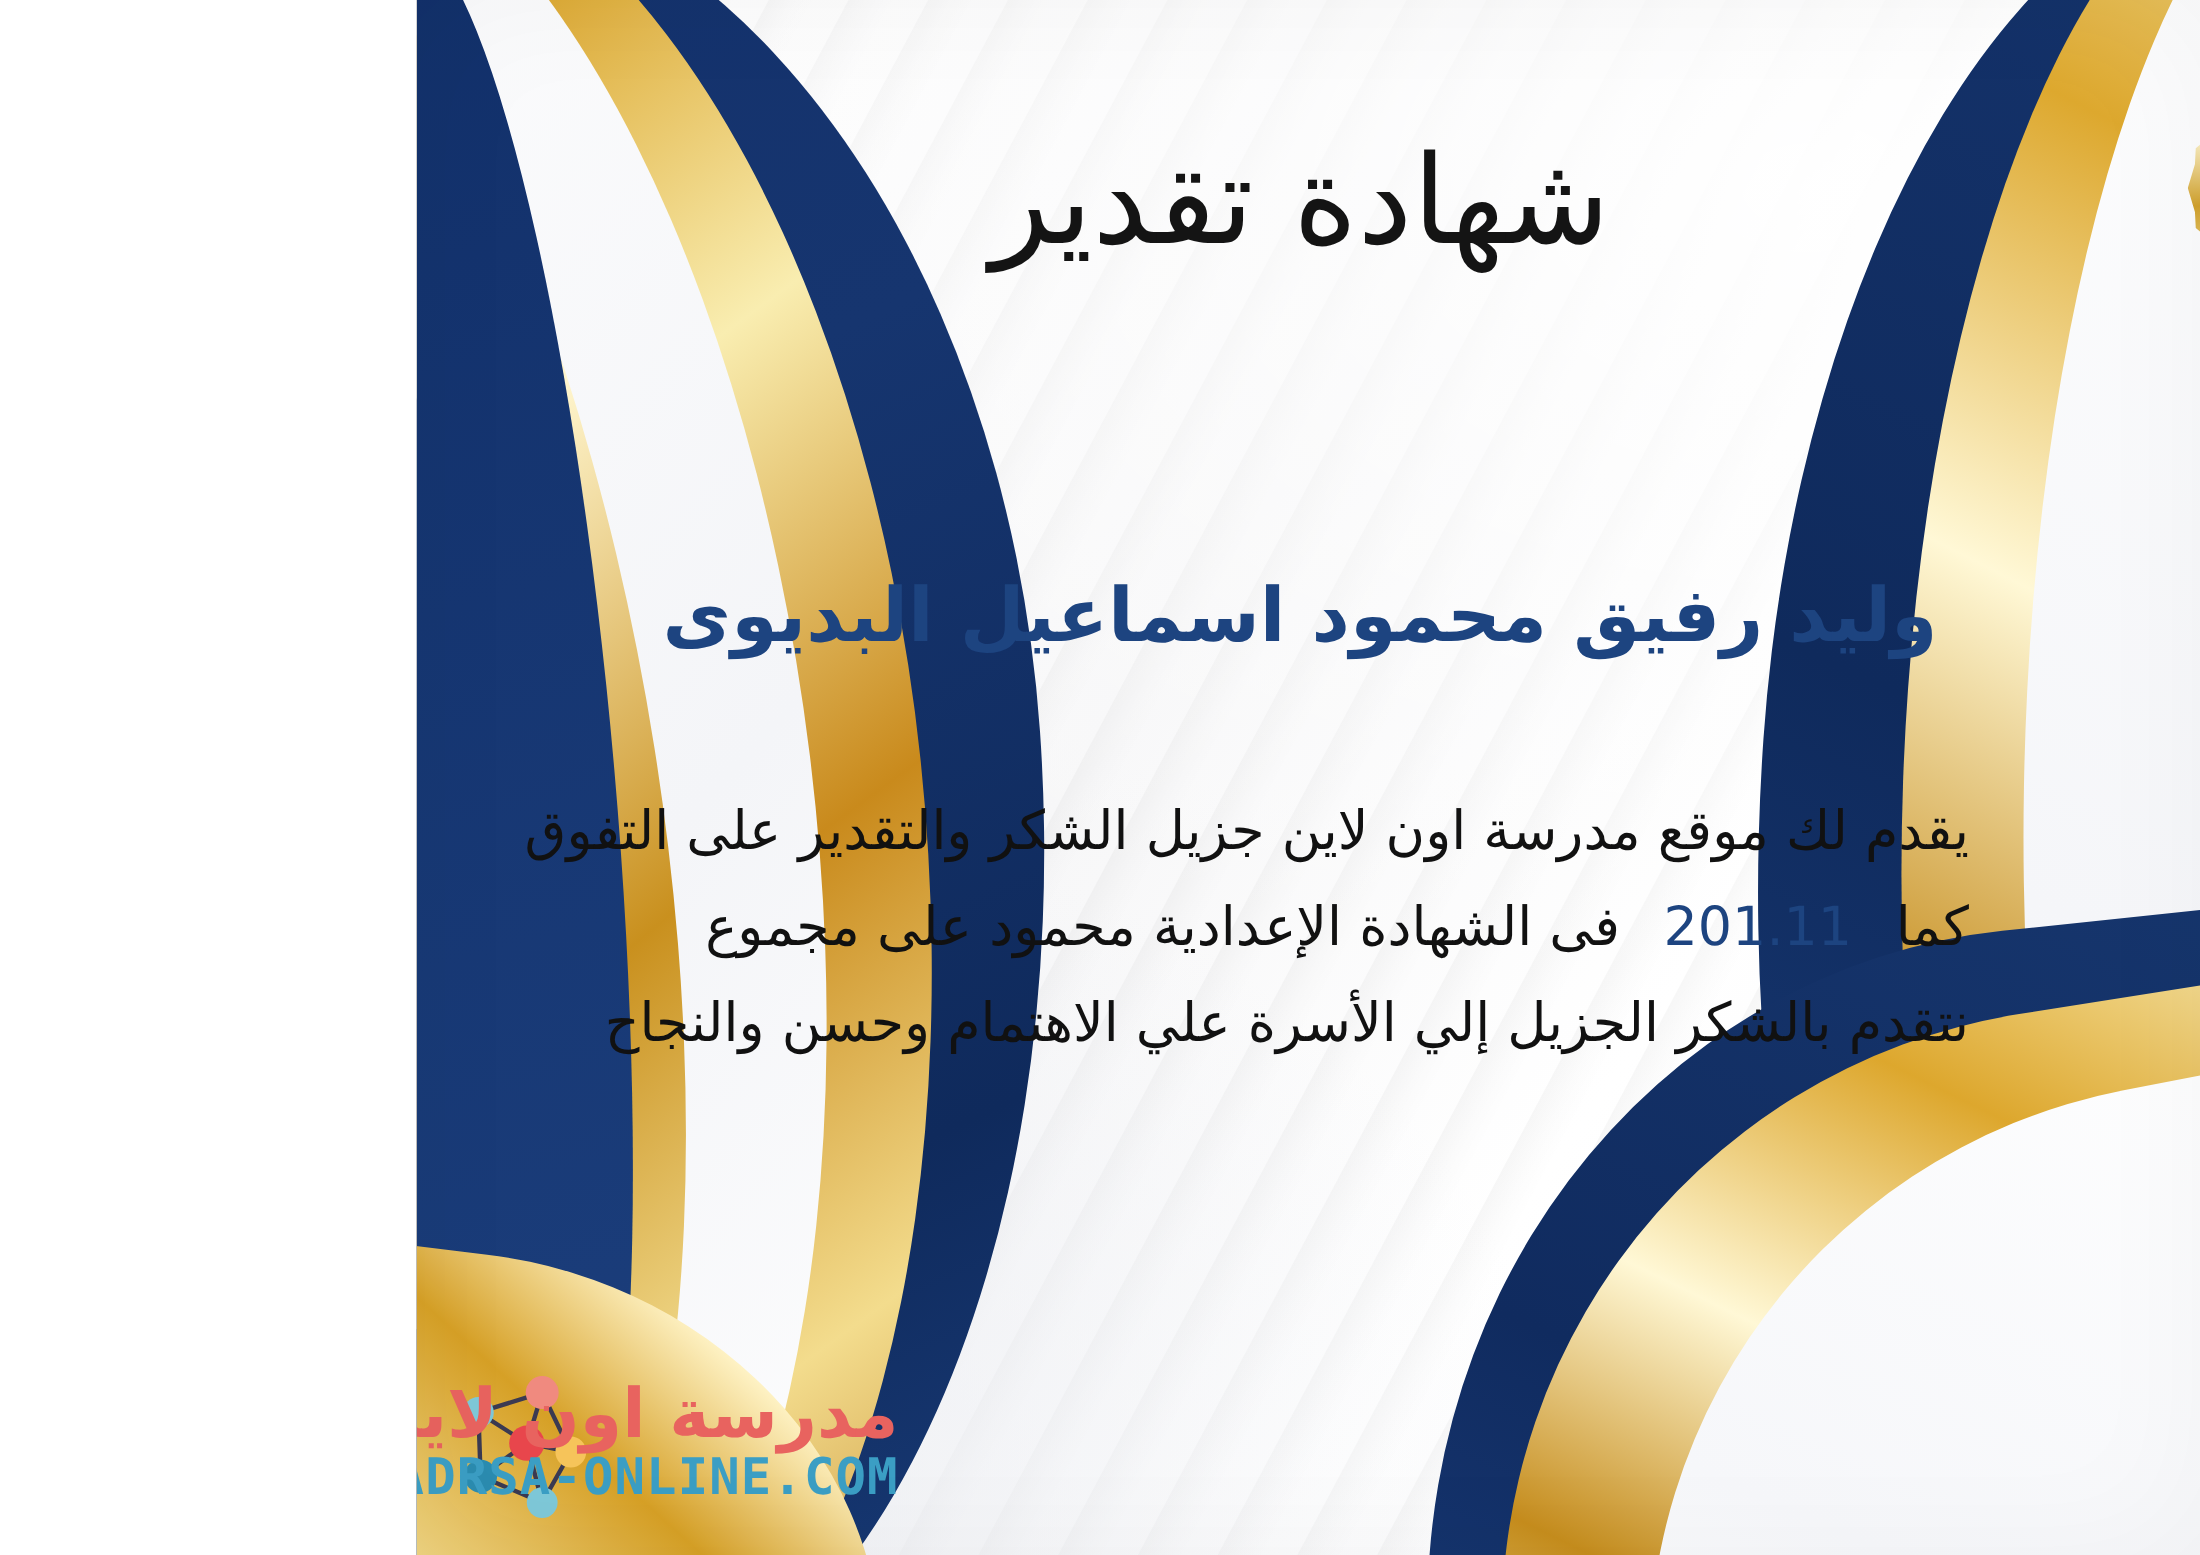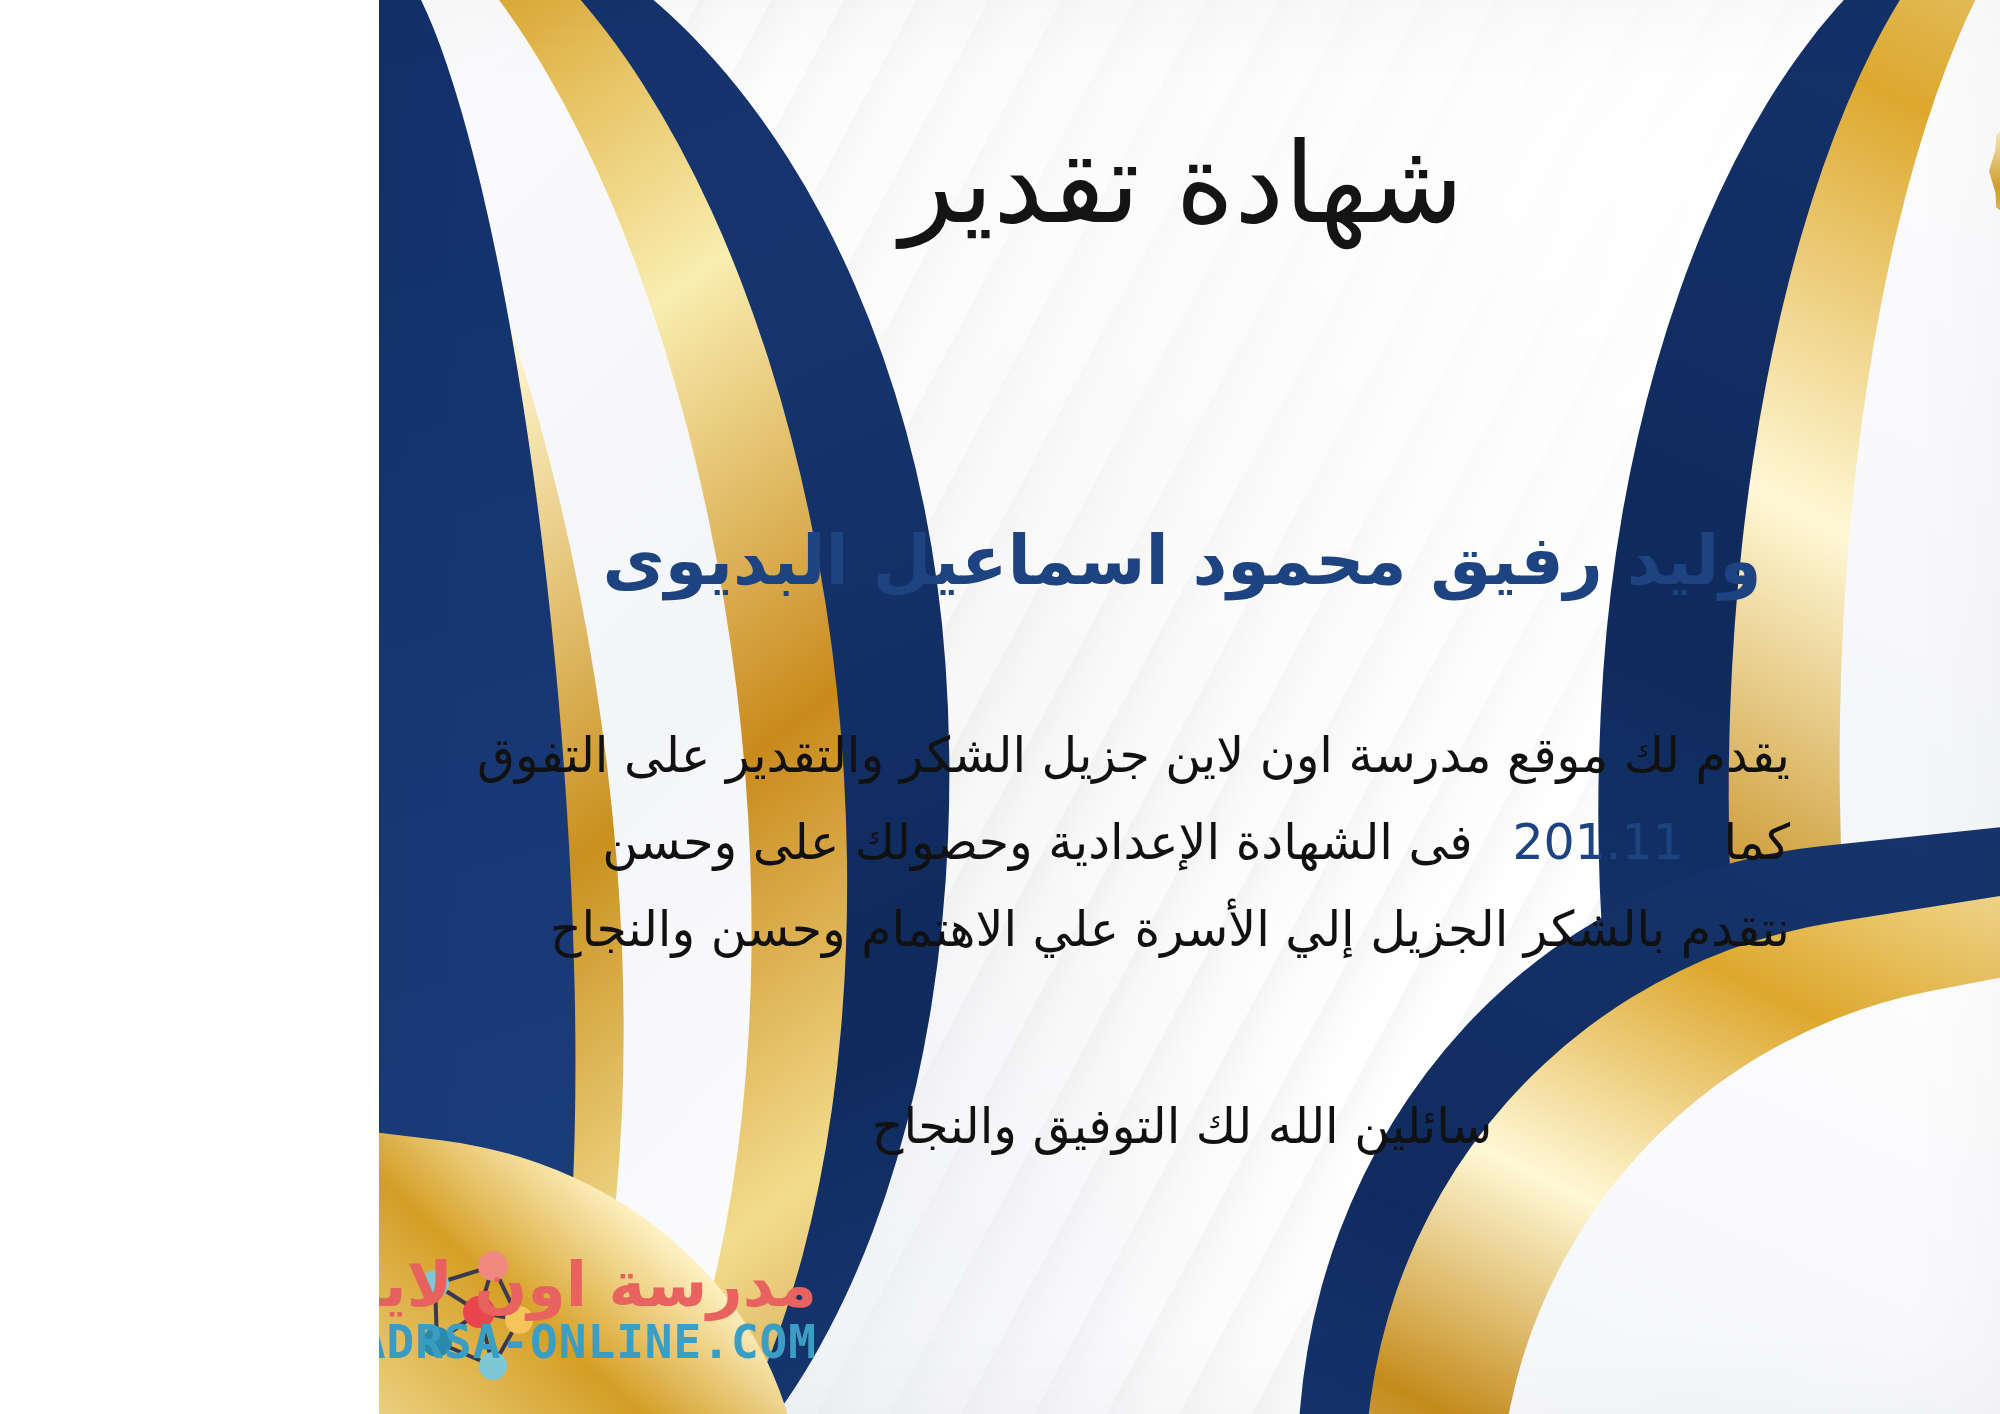--- a/index.html
+++ b/index.html
@@ -337,26 +337,25 @@
 
     <div class="cert-title">شهادة تقدير</div>
 
     <div class="recipient-name">وليد رفيق محمود اسماعيل البديوى</div>
 
     <div class="body-block">
       <div class="body-line l1">يقدم لك موقع مدرسة اون لاين جزيل الشكر  والتقدير على التفوق</div>
       <div class="body-line l2">
         <span>كما</span>
         <span class="grade-value">201.11</span>
-        <span>فى الشهادة الإعدادية وحصولك على وحسن</span>
+        <span>فى الشهادة الإعدادية محمود على مجموع</span>
       </div>
       <div class="body-line l3">نتقدم  بالشكر الجزيل إلي الأسرة علي الاهتمام وحسن والنجاح</div>
     </div>
 
-    <div class="closing-line">سائلين الله لك التوفيق  والنجاح</div>
   </div>
 
   <div class="brand">
     <div class="brand-mark">
       <svg viewBox="0 0 130 136" width="130" height="136" aria-hidden="true">
         <g stroke="#3b3a52" stroke-width="4" fill="none" stroke-linecap="round">
           <line x1="28" y1="34" x2="86" y2="16"></line>
           <line x1="28" y1="34" x2="72" y2="62"></line>
           <line x1="28" y1="34" x2="30" y2="92"></line>
           <line x1="86" y1="16" x2="72" y2="62"></line>

